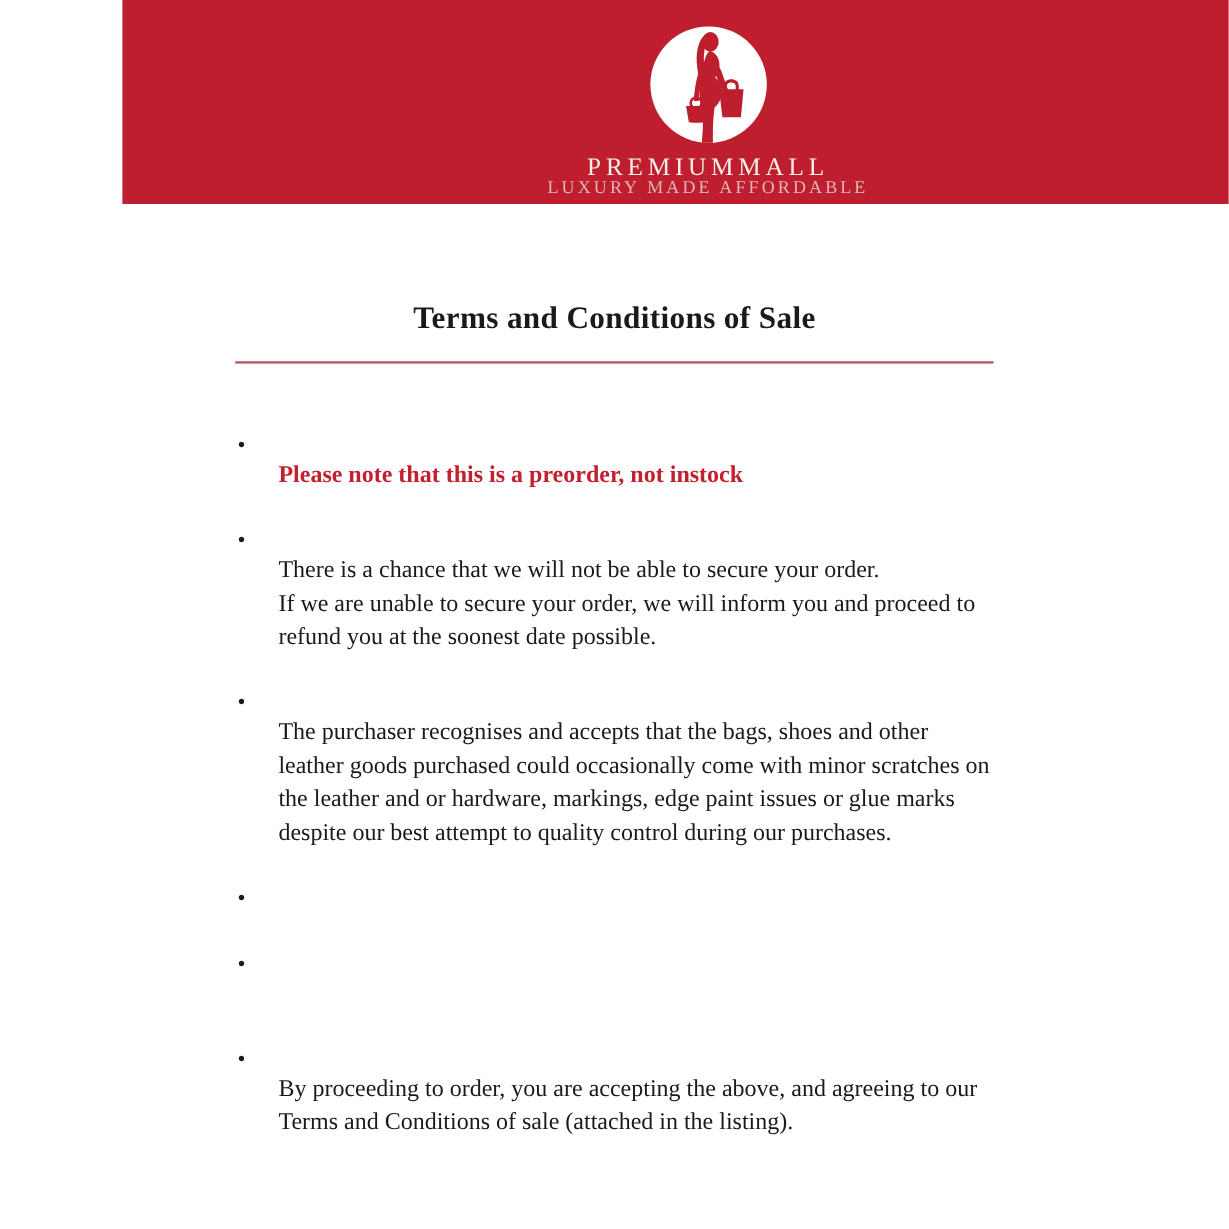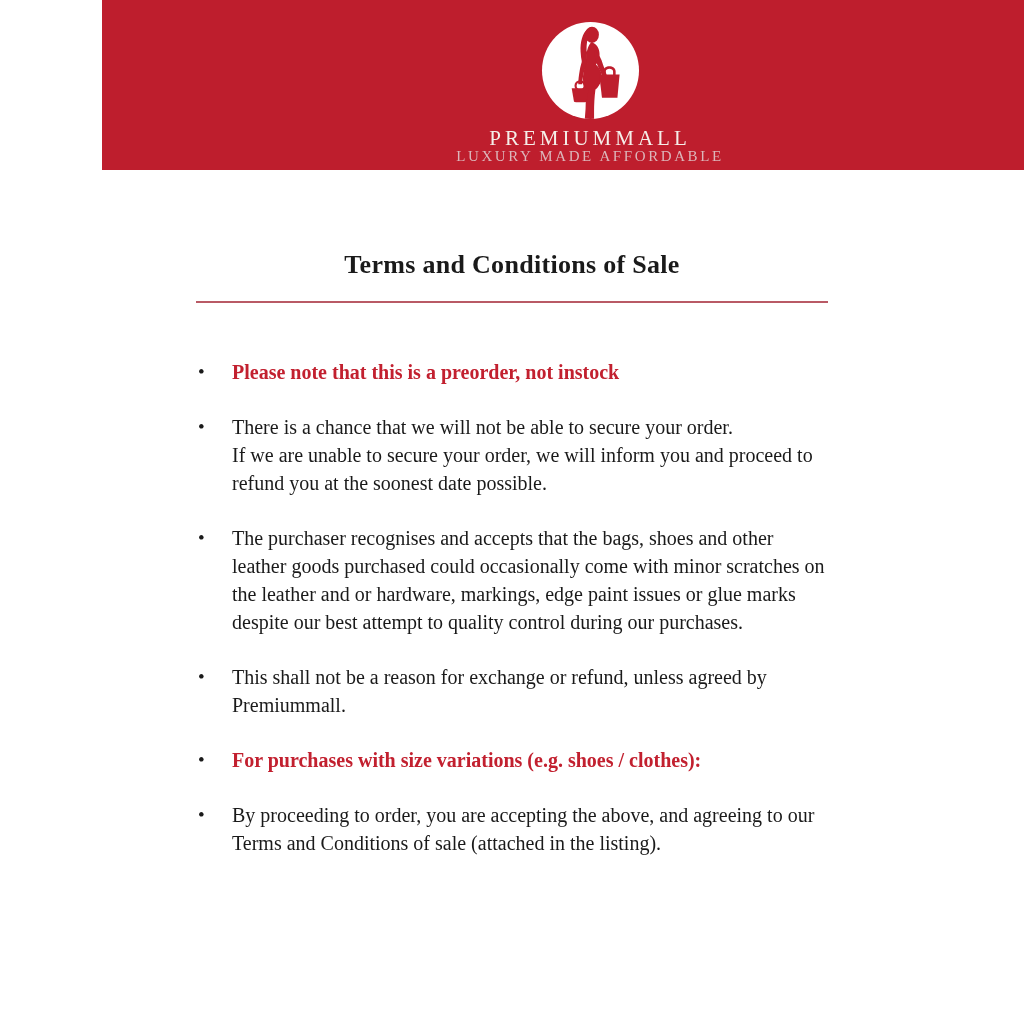--- a/index.html
+++ b/index.html
@@ -82,20 +82,21 @@
     line-height: 28px;
   }
   .marker {
     flex: 0 0 34px;
     margin-left: 96px;
     font-size: 19px;
   }
   .bullet-text {
     flex: 1;
     max-width: 650px;
+    margin-top: 24px;
   }
   .em {
     color: var(--accent-red, #C2202F);
     font-weight: bold;
   }
 </style>
 </head>
 <body>
 
 <div class="page">
@@ -152,25 +153,24 @@
         <li class="bullet-item">
           <span class="marker">•</span>
           <div class="bullet-text"><span class="plain">There is a chance that we will not be able to secure your order.<br>If we are unable to secure your order, we will inform you and proceed to<br>refund you at the soonest date possible.</span></div>
         </li>
         <li class="bullet-item">
           <span class="marker">•</span>
           <div class="bullet-text"><span class="plain">The purchaser recognises and accepts that the bags, shoes and other<br>leather goods purchased could occasionally come with minor scratches on<br>the leather and or hardware, markings, edge paint issues or glue marks<br>despite our best attempt to quality control during our purchases.</span></div>
         </li>
         <li class="bullet-item">
           <span class="marker">•</span>
-          <div class="bullet-text"><span class="plain">This shall not be a reason for exchange or refund, unless agreed by<br>Premiummall.</span></div>
         </li>
         <li class="bullet-item">
           <span class="marker">•</span>
-          <div class="bullet-text"><span class="em">For purchases with size variations (e.g. shoes / clothes):</span><br></div>
+          <div class="bullet-text"><br></div>
         </li>
         <li class="bullet-item">
           <span class="marker">•</span>
           <div class="bullet-text"><span class="plain">By proceeding to order, you are accepting the above, and agreeing to our<br>Terms and Conditions of sale (attached in the listing).</span></div>
         </li>
       </ul>
   </main>
 
 </div>
 

